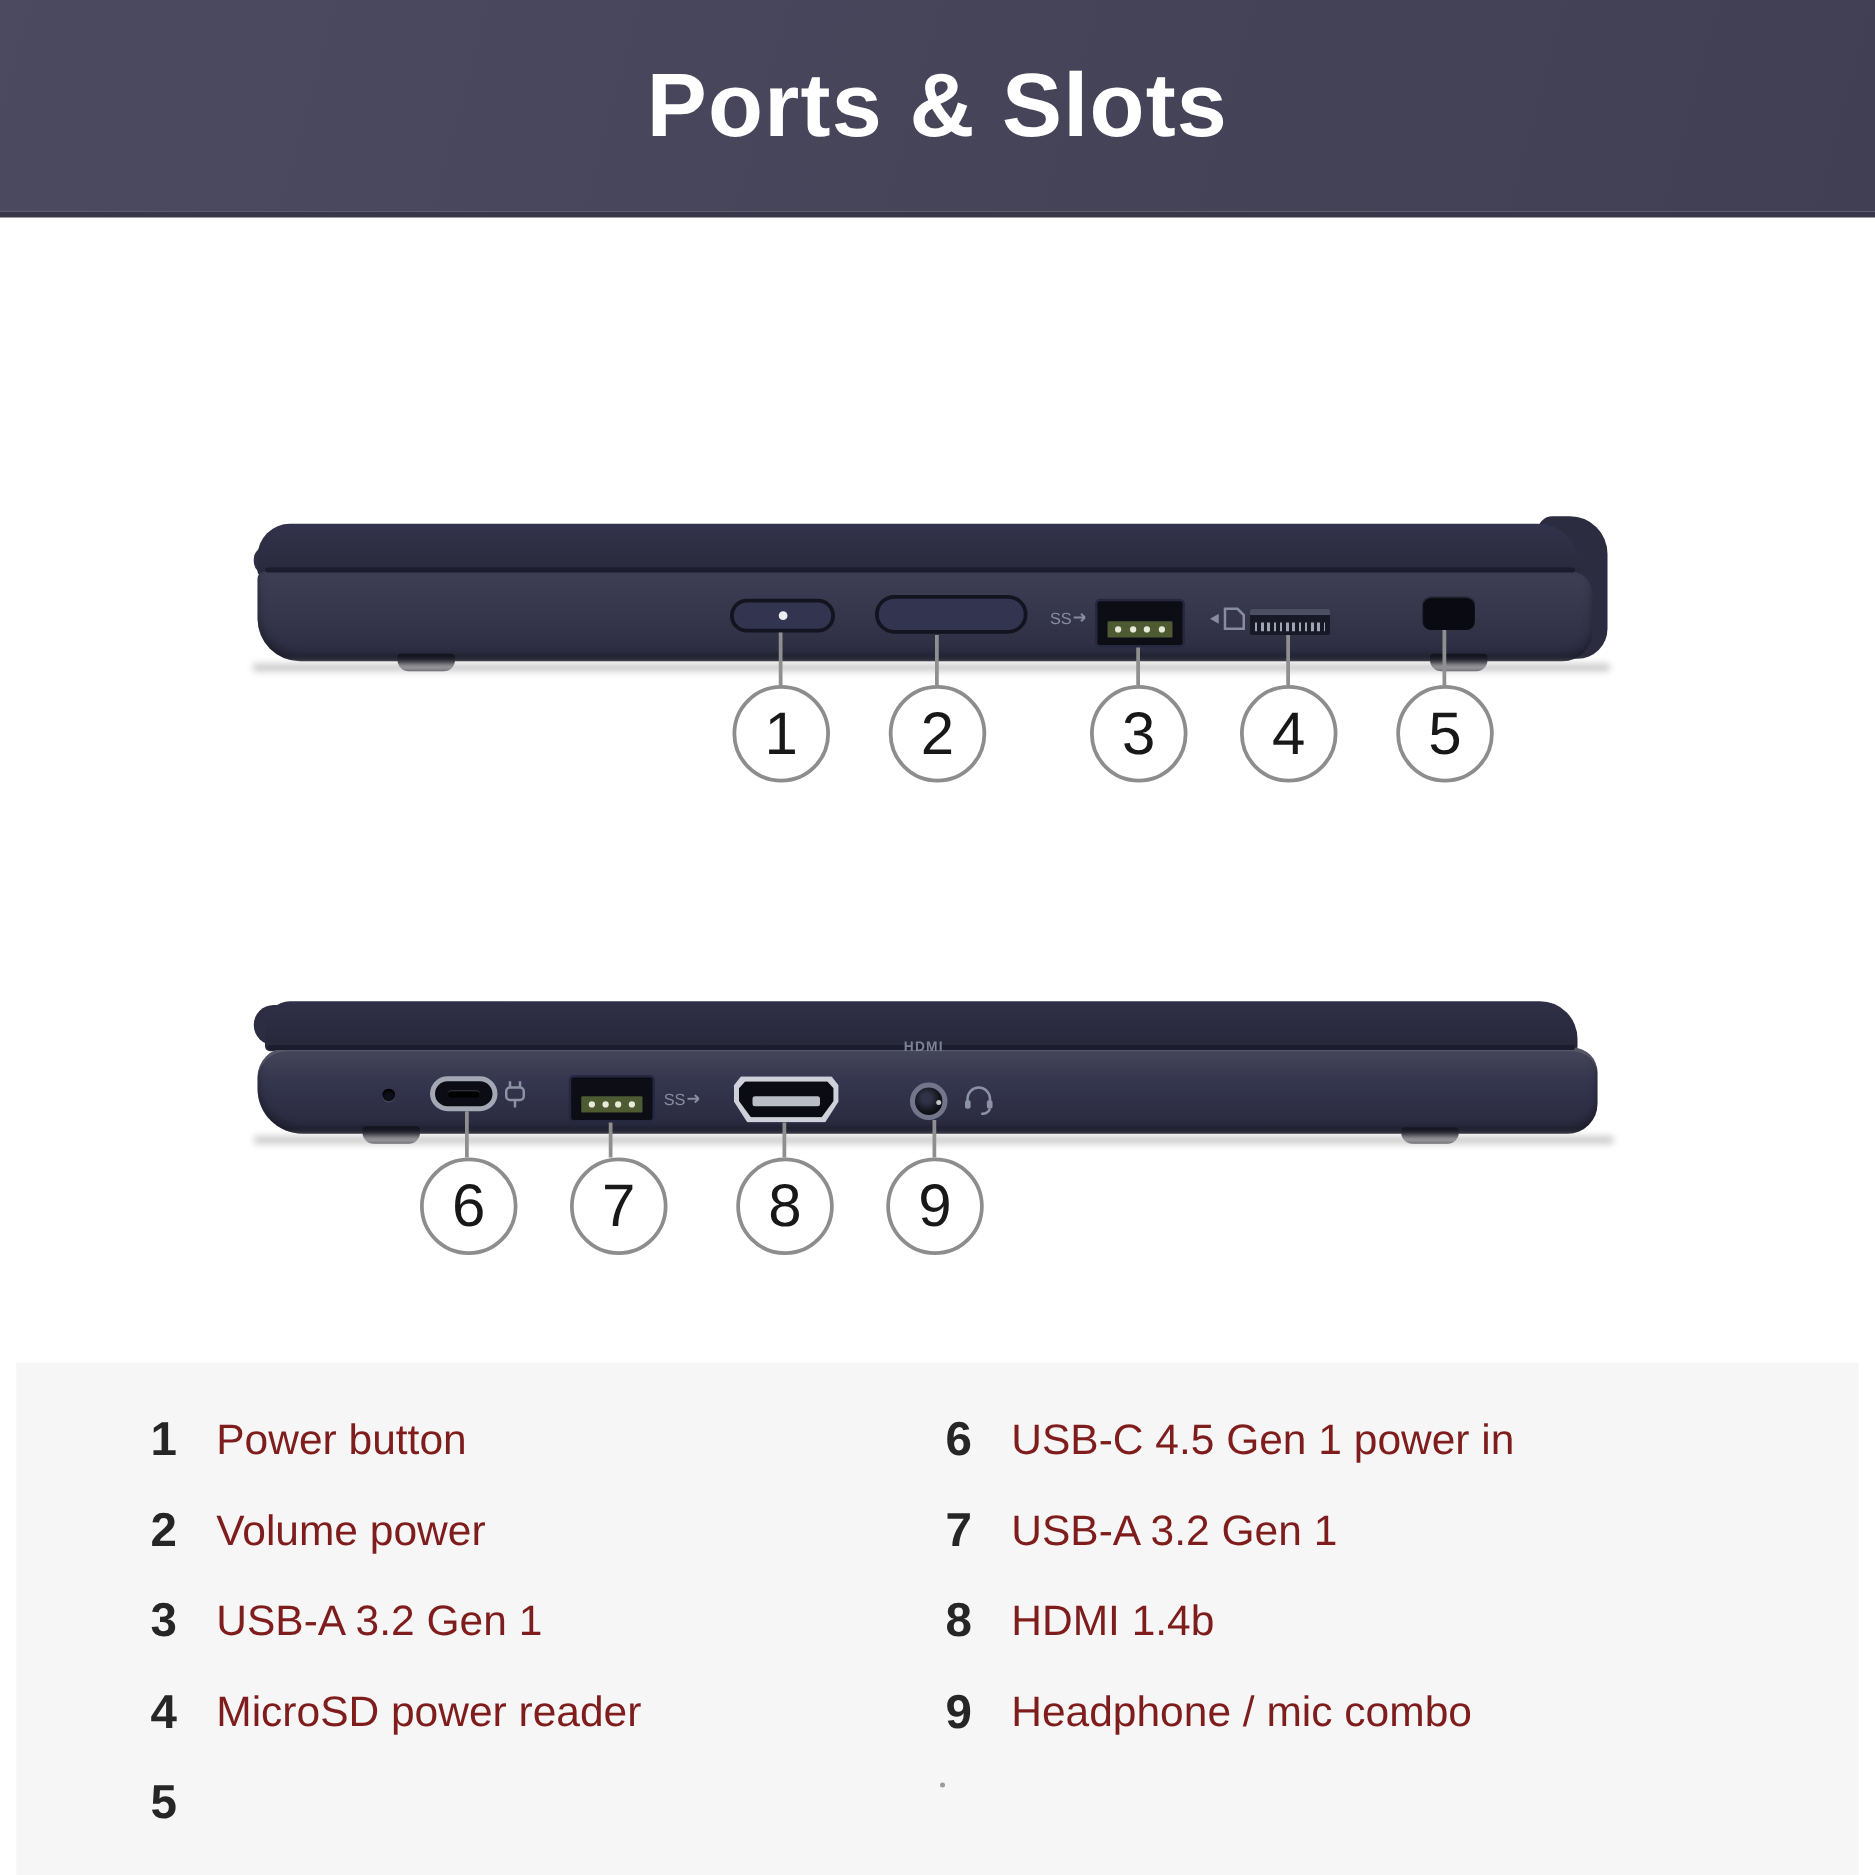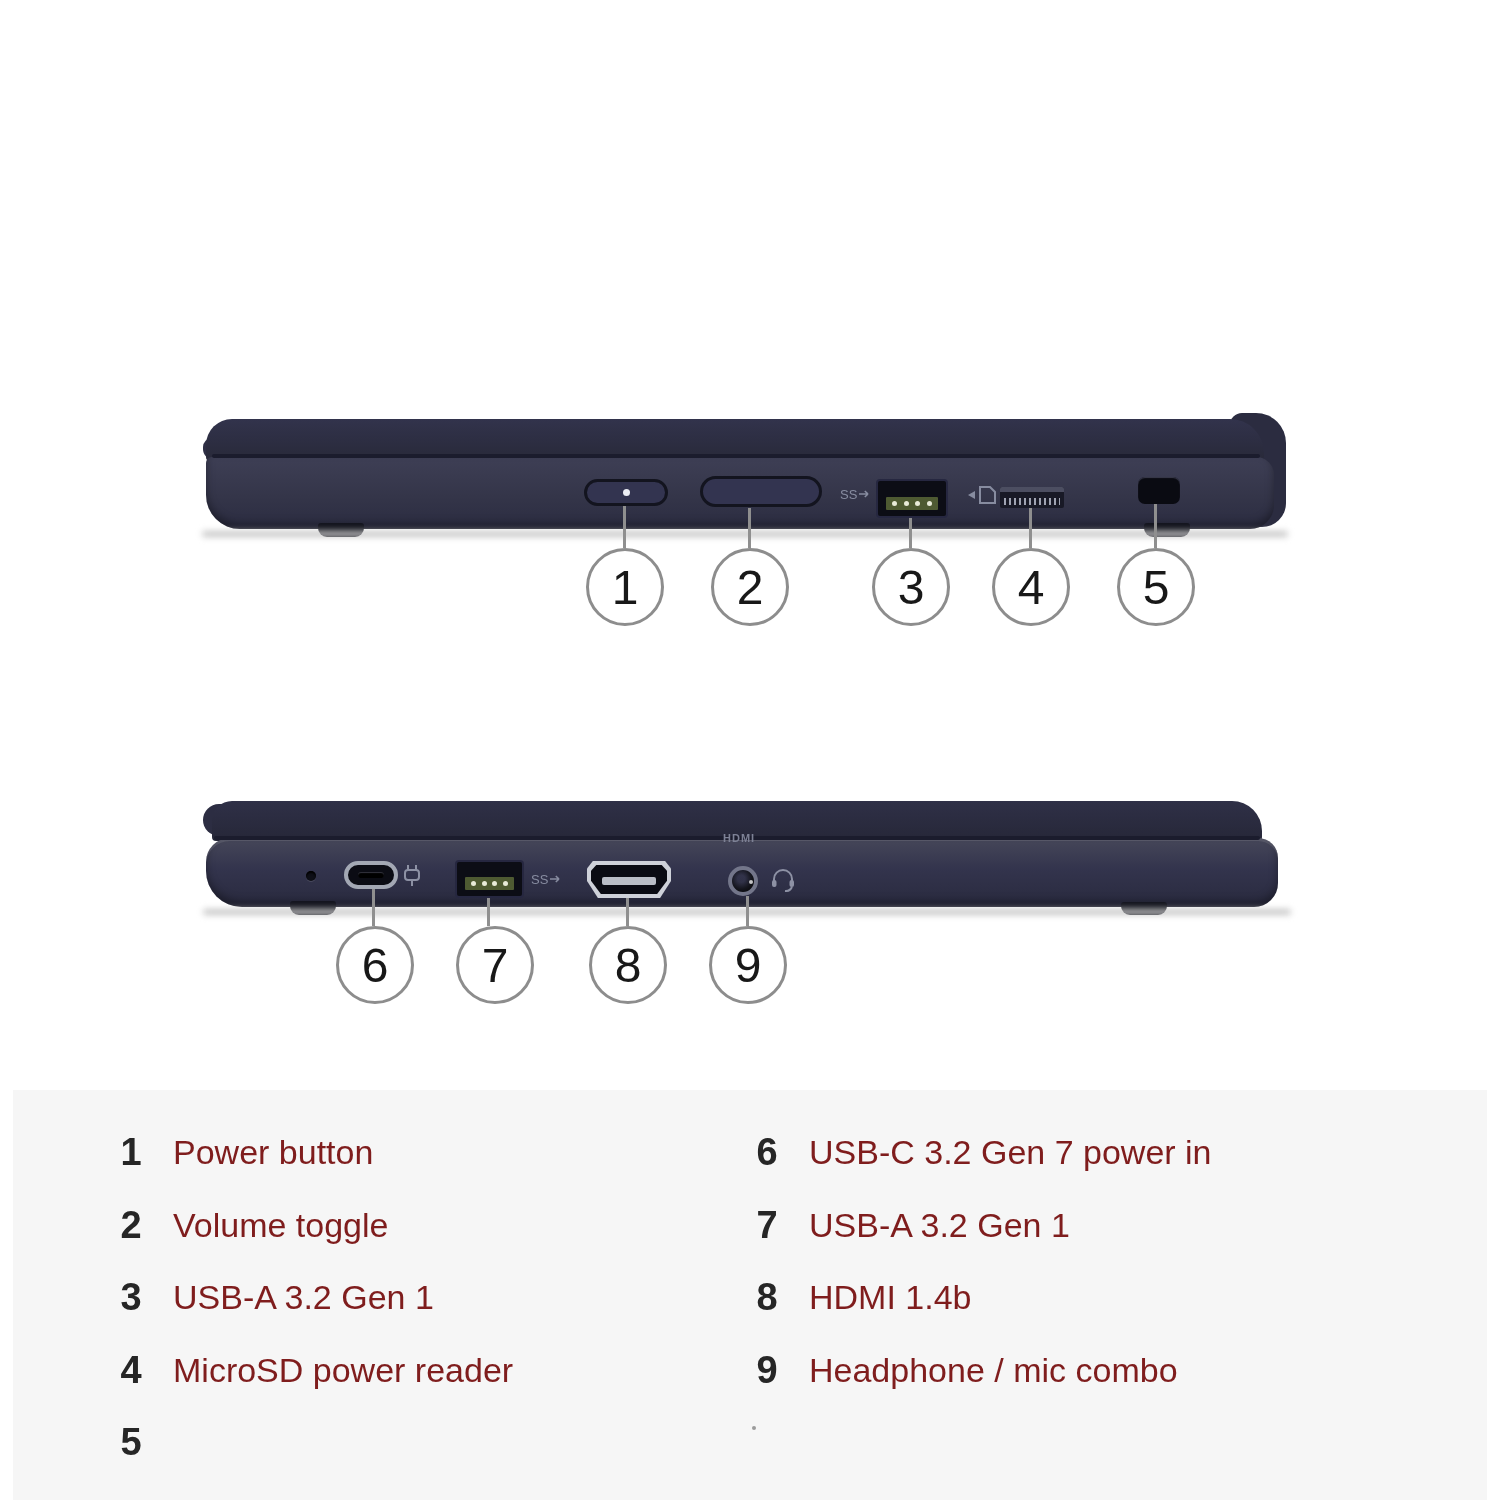--- a/index.html
+++ b/index.html
@@ -85,20 +85,23 @@
   .row{position:absolute;display:flex;align-items:center;height:46px;}
   .row .num{width:44px;text-align:center;font-size:38px;font-weight:600;color:#262626;}
   .row .lbl{margin-left:20px;font-size:34px;color:#7f1d1d;white-space:nowrap;}
   .stray-dot{position:absolute;left:752px;top:1426px;width:4px;height:4px;border-radius:50%;background:#9b9b9b;}
 </style>
 </head>
 <body>
 
 <div class="canvas">
 
+  <header class="banner">
+    <h1>Ports &amp; Slots</h1>
+  </header>
 
   <section>
     <div class="hinge hinge1"></div>
     <div class="lip lip1"></div>
     <div class="lid lid1 speck"></div>
     <div class="base base1 speck"></div>
     <div class="seam seam1"></div>
     <div class="foot" style="left:318px;top:523px;width:46px;height:14px;"></div>
     <div class="foot" style="left:1144px;top:523px;width:46px;height:14px;"></div>
     <div class="gshadow" style="left:202px;top:531px;width:1086px;height:6px;"></div>
@@ -221,37 +224,37 @@
       </div>
   </section>
 
   <section class="legend">
     <div class="row" style="left:96px;top:39px;">
       <span class="num">1</span>
       <span class="lbl">Power button</span>
     </div>
     <div class="row" style="left:96px;top:112px;">
       <span class="num">2</span>
-      <span class="lbl">Volume toggle</span>
+      <span class="lbl">Volume power</span>
     </div>
     <div class="row" style="left:96px;top:184px;">
       <span class="num">3</span>
       <span class="lbl">USB-A 3.2 Gen 1</span>
     </div>
     <div class="row" style="left:96px;top:257px;">
       <span class="num">4</span>
       <span class="lbl">MicroSD power reader</span>
     </div>
     <div class="row" style="left:96px;top:329px;">
       <span class="num">5</span>
     </div>
 
     <div class="row" style="left:732px;top:39px;">
       <span class="num">6</span>
-      <span class="lbl">USB-C 3.2 Gen 7 power in</span>
+      <span class="lbl">USB-C 4.5 Gen 1 power in</span>
     </div>
     <div class="row" style="left:732px;top:112px;">
       <span class="num">7</span>
       <span class="lbl">USB-A 3.2 Gen 1</span>
     </div>
     <div class="row" style="left:732px;top:184px;">
       <span class="num">8</span>
       <span class="lbl">HDMI 1.4b</span>
     </div>
     <div class="row" style="left:732px;top:257px;">

